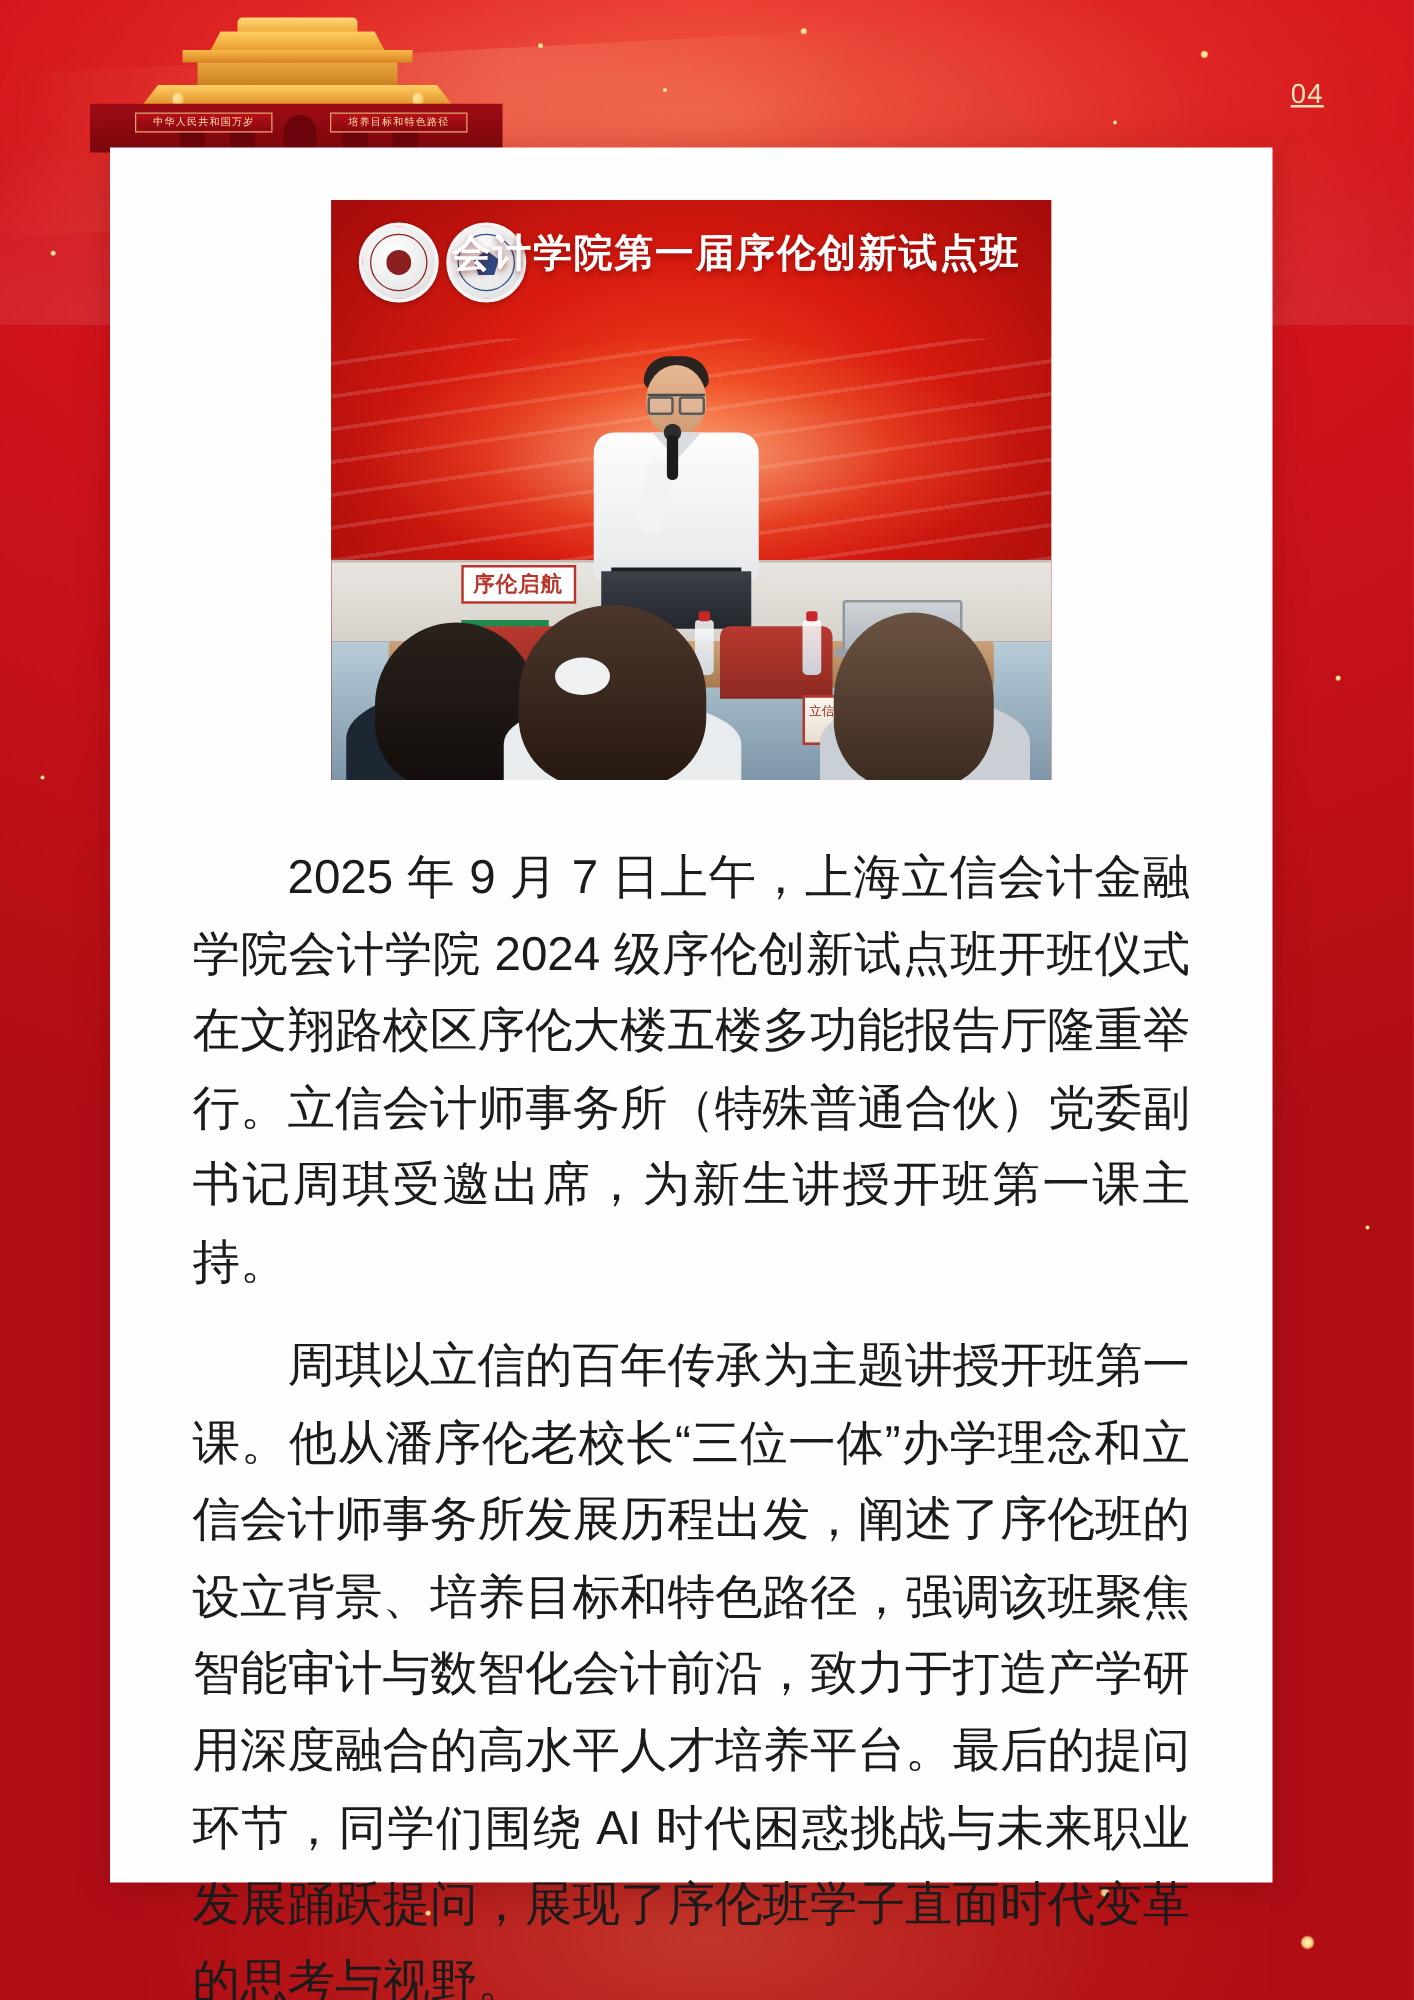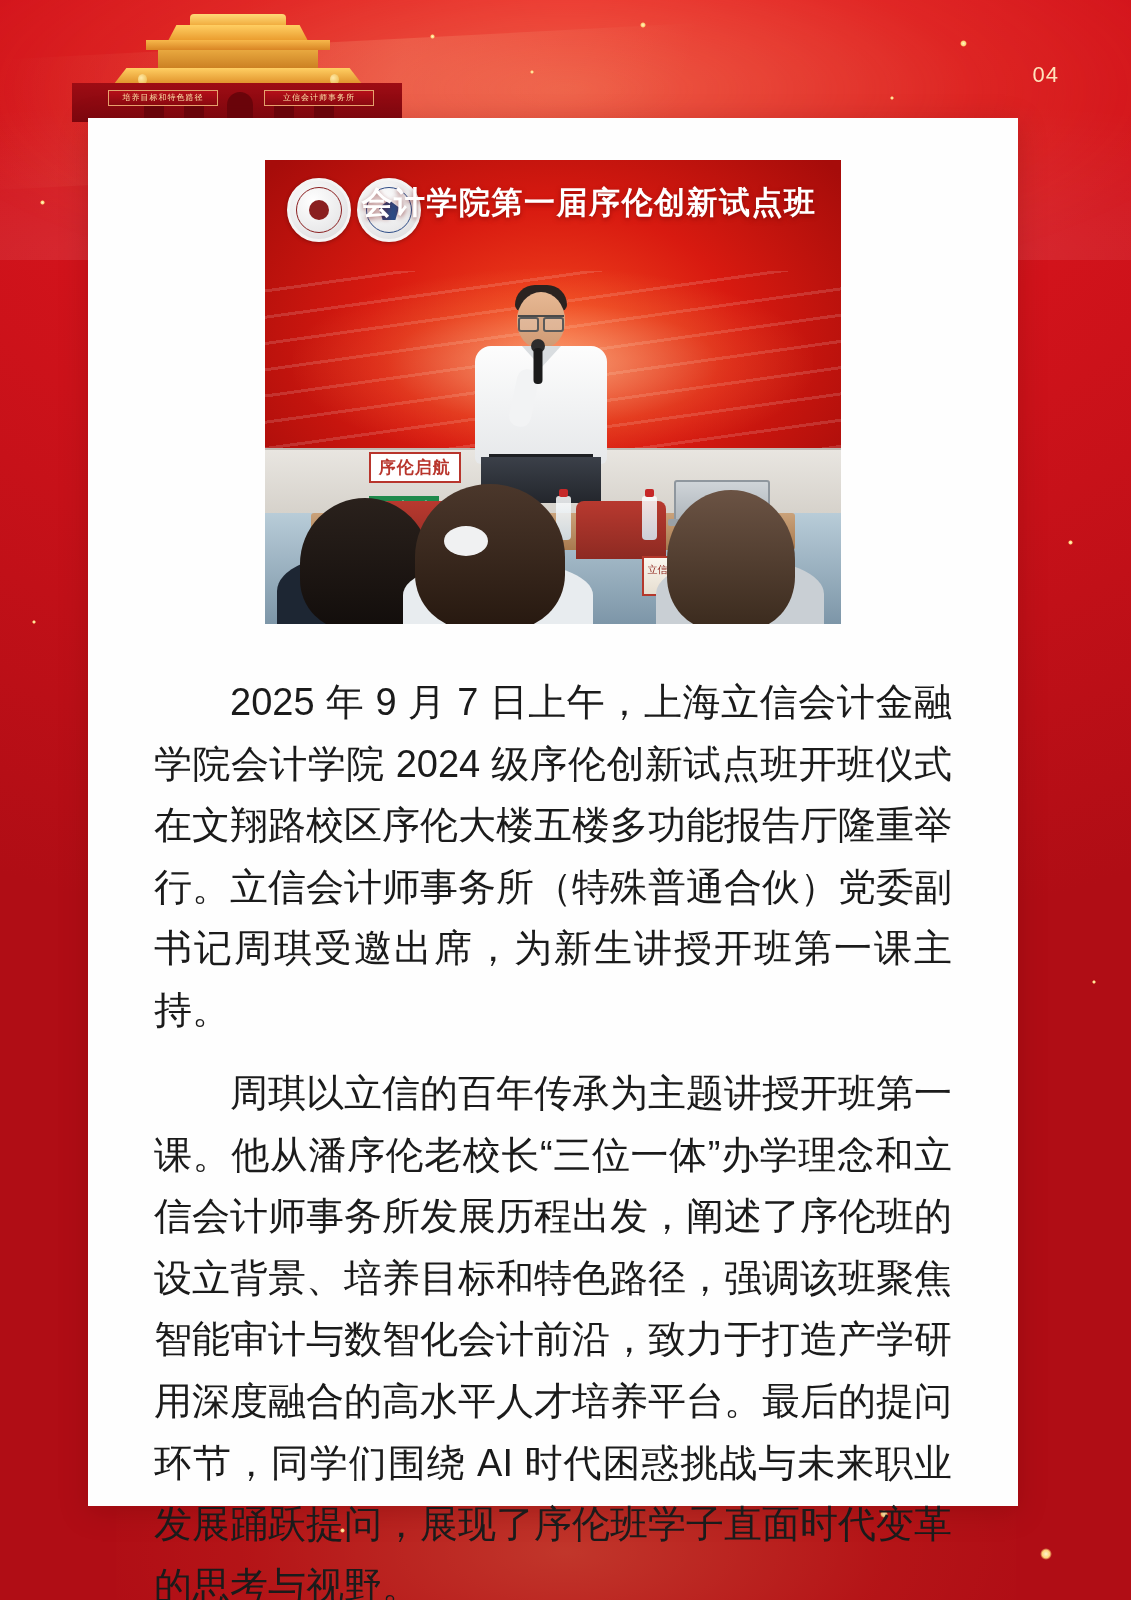--- a/index.html
+++ b/index.html
@@ -141,20 +141,21 @@
 
   
   .page-num {
     position: absolute;
     right: 72px;
     top: 62px;
     color: #ffe4bc;
     font-size: 22px;
     letter-spacing: 1px;
     font-family: "Liberation Sans", sans-serif;
+    text-decoration: underline;
   }
 
   
   .card {
     position: absolute;
     left: 88px;
     top: 118px;
     width: 930px;
     height: 1388px;
     background: #fefefe;
@@ -482,22 +483,22 @@
   <div class="body1"></div>
   <div class="roof3"></div>
   <div class="lantern" style="left:66px;"></div>
   <div class="lantern" style="left:258px;"></div>
   <div class="wall"></div>
   <div class="arch a4"></div>
   <div class="arch a2"></div>
   <div class="arch a1"></div>
   <div class="arch a3"></div>
   <div class="arch a5"></div>
-  <div class="plaque left">培养目标和特色路径</div>
-  <div class="plaque right">立信会计师事务所</div>
+  <div class="plaque left">中华人民共和国万岁</div>
+  <div class="plaque right">培养目标和特色路径</div>
 </div>
 
 <div class="page-num">04</div>
 
 <div class="card">
 
 
   <div class="photo">
     <div class="ph-backdrop"></div>
     <div class="ph-rays"></div>

